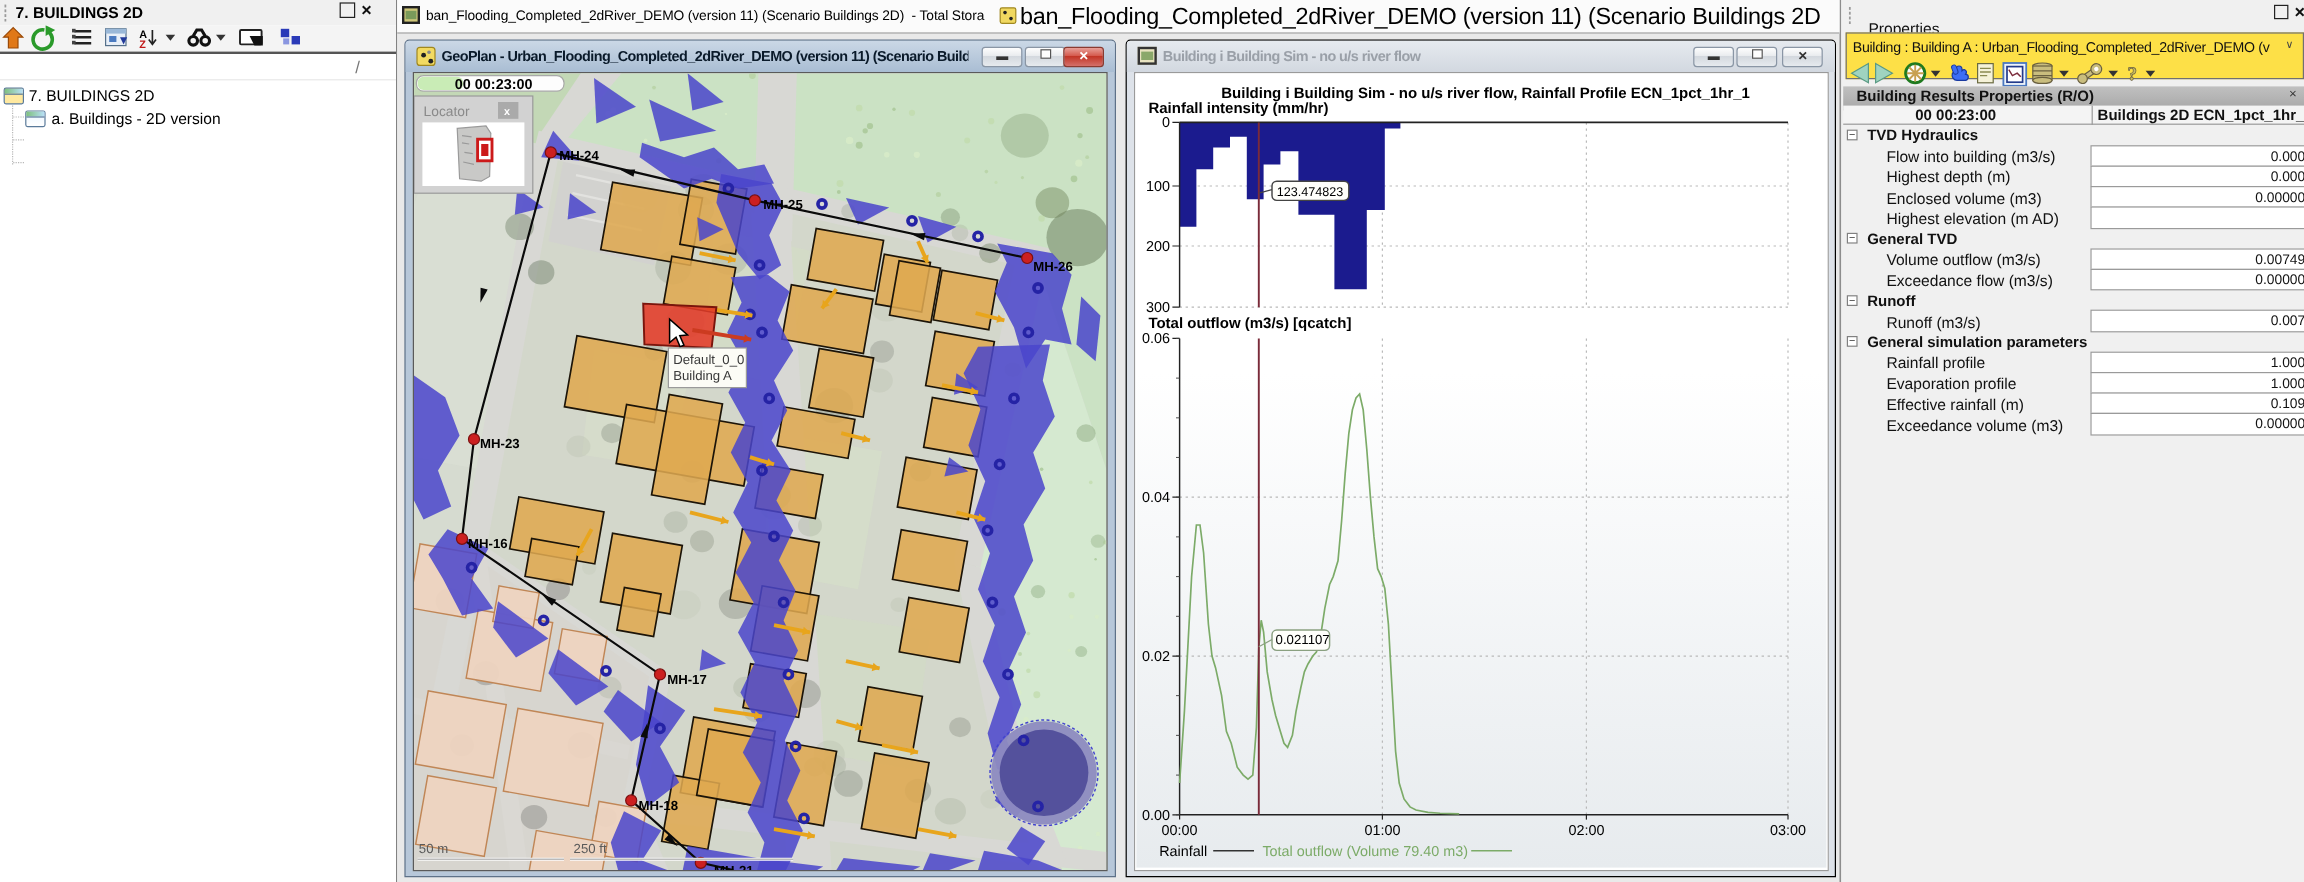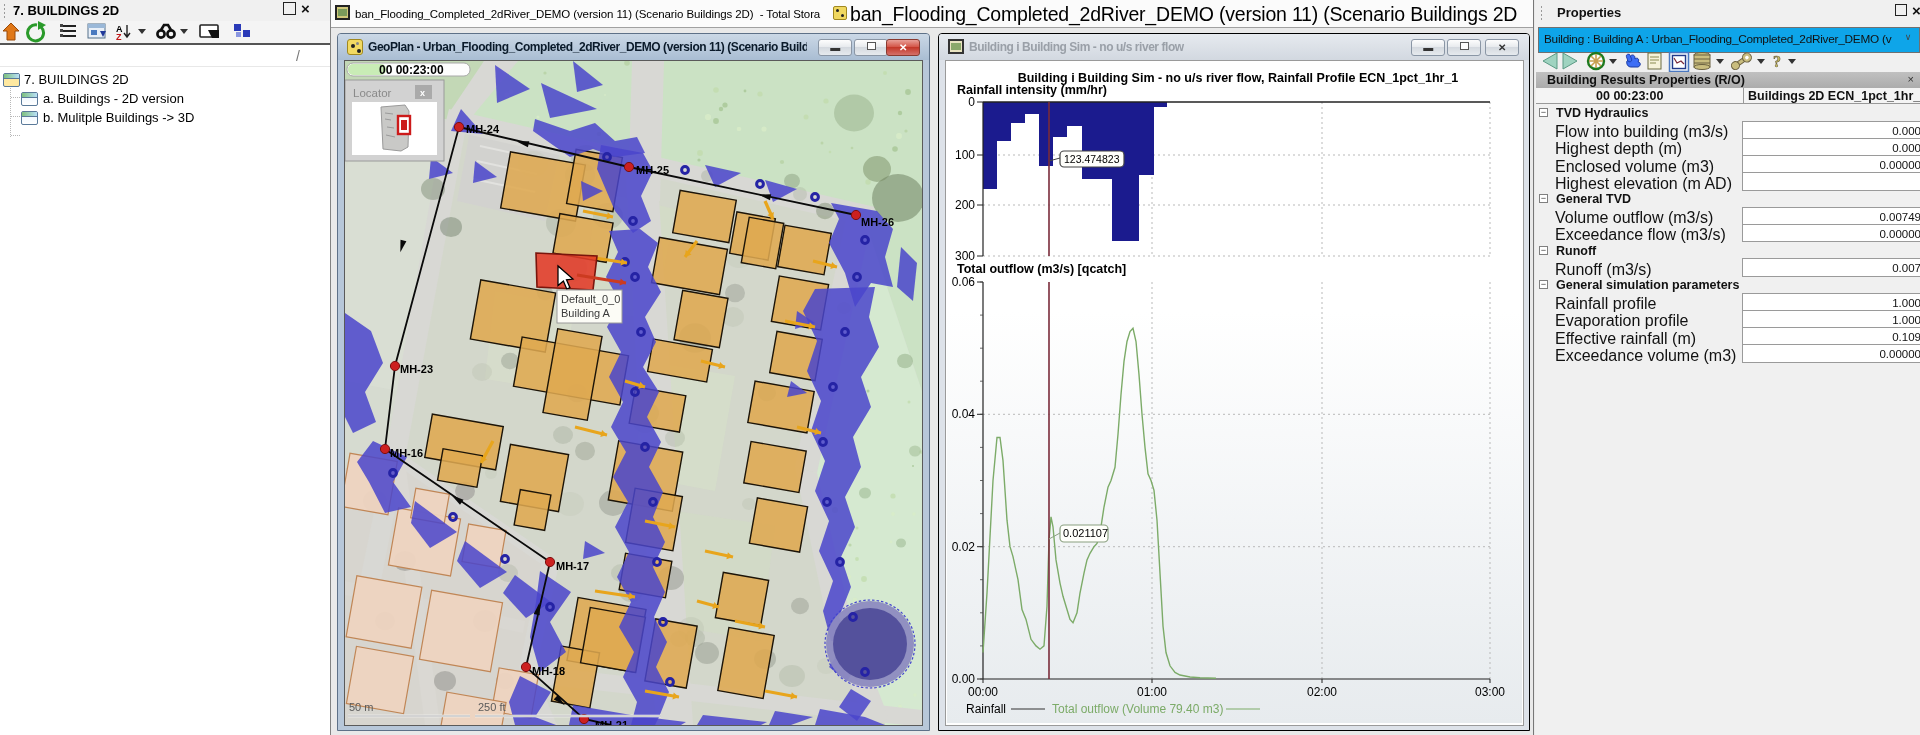--- a/index.html
+++ b/index.html
@@ -25,21 +25,21 @@
 .win{position:absolute;border-radius:4px 4px 0 0}
 .tbar{position:absolute;left:0;top:0;right:0;height:26px;border-radius:3px 3px 0 0;font-size:12px;letter-spacing:-0.45px;font-weight:bold;white-space:nowrap}
 .tbar .tt{position:absolute;top:6px;left:30px;right:122px;overflow:hidden}
 .wbtn{position:absolute;top:5px;width:34px;height:17px;border:1px solid #8a96a5;border-radius:3px;background:linear-gradient(#fdfdfd,#e8ebee 45%,#d3d8de 46%,#e6eaee);text-align:center;font-size:10px;line-height:15px;color:#333}
 .wbtn.red{background:linear-gradient(#e89f97,#d4574a 45%,#c23425 46%,#d4706a);border-color:#8a3a30;color:#fff}
 
 #pp{left:1535px;top:0;width:385px;height:735px;background:#f0f0f0}
 #pp .row{position:absolute;left:0;width:385px;height:17px}
 #pp .vbox{position:absolute;left:207px;top:-0.6px;width:182px;height:18.4px;background:#fff;border:1px solid #9a9a9a;font-size:11.5px;text-align:right;padding:3px 2px 0 0}
 #pp .glbl{position:absolute;left:21px;top:2px;font-weight:bold;font-size:12.5px}
-#pp .ilbl{position:absolute;left:20px;top:2px;font-size:16px}
+#pp .ilbl{position:absolute;left:37px;top:2px;font-size:13px}
 .expbox{position:absolute;left:4px;top:4px;width:9px;height:9px;border:1px solid #808080;background:#fff;font-size:9px;line-height:7px;text-align:center;color:#333}
 </style></head><body>
 
 <div class="abs" id="lp">
  <div class="abs" id="lp-title">
    <div class="abs grip"></div>
    <div class="abs t">7. BUILDINGS 2D</div>
    <div class="abs" style="left:283px;top:2px;width:13px;height:13px;border:1.5px solid #222"></div>
    <div class="abs" style="left:301px;top:0px;font-size:15px;font-weight:bold">×</div>
  </div>
@@ -80,24 +80,20 @@
  <div class="abs" style="left:11px;top:97px;width:9px;height:1px;border-top:1px dotted #b8b8b8"></div>
  <div class="abs" style="left:11px;top:116px;width:9px;height:1px;border-top:1px dotted #b8b8b8"></div>
  <div class="abs" style="left:11px;top:135px;width:9px;height:1px;border-top:1px dotted #b8b8b8"></div>
  <div class="trow" style="top:70px">
       <div class="wicon" style="left:3px;top:3px;background:#ffe9a0"></div>
       <div class="lbl" style="left:24px">7. BUILDINGS 2D</div>
     </div>
  <div class="trow" style="top:89px">
       <div class="wicon" style="left:21px;top:3px"></div>
       <div class="lbl" style="left:43px">a. Buildings - 2D version</div>
-    </div>
- <div class="trow" style="top:108px">
-      <div class="wicon" style="left:21px;top:3px"></div>
-      <div class="lbl" style="left:43px">b. Mulitple Buildings -&gt; 3D</div>
     </div>
 </div>
 
 <div class="abs" id="mdi">
  <div class="abs" id="tabs">
    <div class="tab" style="left:0;width:501px;font-size:11.5px">
         <i class="abs" style="left:4px;top:5px;width:15px;height:15px;background:#cfc77a;border:2px solid #222"></i>
         <i class="abs" style="left:7px;top:9px;width:9px;height:7px;background:#7a9a5a"></i>
         <span style="left:24px;top:8px">ban_Flooding_Completed_2dRiver_DEMO (version 11) (Scenario Buildings 2D)&nbsp; - Total Stora</span>
       </div>
@@ -628,25 +624,25 @@
 <line x1="65" y1="648" x2="99" y2="648" stroke="#333" stroke-width="1.2"></line>
 <text x="106" y="652" font-size="12" fill="#7cab68">Total outflow (Volume 79.40 m3)</text>
 <line x1="280" y1="648" x2="314" y2="648" stroke="#7cab68" stroke-width="1.2"></line>
 </svg></div>
  </div>
 </div>
 
 <div class="abs" id="pp">
  <div class="abs" style="left:0;top:0;width:385px;height:25px;background:#f0f0f0">
    <div class="abs grip" style="left:5px;top:5px"></div>
-   <div class="abs" style="left:22px;top:5px;font-weight:bold;font-size:13px">Properties</div>
+   <div class="abs" style="left:22px;top:16px;font-weight:normal;font-size:13px">Properties</div>
    <div class="abs" style="left:360px;top:4px;width:12px;height:12px;border:1.5px solid #222"></div>
    <div class="abs" style="left:377px;top:2px;font-size:15px;font-weight:bold">×</div>
  </div>
- <div class="abs" style="left:3px;top:27px;width:382px;height:26px;background:#0ea5e9;border:1px solid #707070;font-size:11.8px;letter-spacing:-0.25px;padding:4px 0 0 5px;white-space:nowrap;overflow:hidden">Building : Building A : Urban_Flooding_Completed_2dRiver_DEMO (v<span style="position:absolute;right:8px;top:4px;font-size:9px;color:#444">∨</span></div>
+ <div class="abs" style="left:3px;top:27px;width:382px;height:39px;background:#fde047;border:1px solid #707070;font-size:11.8px;letter-spacing:-0.25px;padding:4px 0 0 5px;white-space:nowrap;overflow:hidden">Building : Building A : Urban_Flooding_Completed_2dRiver_DEMO (v<span style="position:absolute;right:8px;top:4px;font-size:9px;color:#444">∨</span></div>
  <div class="abs" id="pptb" style="left:0;top:50px;width:385px;height:22px"><svg width="385" height="22">
   <polygon points="22,3 22,19 8,11" fill="#9fd3c0" stroke="#5a9a84"></polygon>
   <polygon points="28,3 28,19 42,11" fill="#9fd3c0" stroke="#5a9a84"></polygon>
   <circle cx="61" cy="11" r="8" fill="#fff" stroke="#1f7a1f" stroke-width="2.4"></circle>
   <path d="M56,6 l10,10 M66,6 l-10,10 M61,4 v14 M54,11 h14" stroke="#c8a050" stroke-width="1.6"></path>
   <polygon points="74,9 82,9 78,14" fill="#333"></polygon>
   <path d="M95,8 c0,-4 5,-4 5,0 l0,1 c2,-2 5,0 3,3 c3,0 3,4 0,5 l-7,0 c-3,0 -5,-3 -4,-6 z" fill="#3d6ef5" stroke="#1a3aa0"></path>
   <rect x="92" y="4" width="4" height="8" rx="2" fill="#3d6ef5" stroke="#1a3aa0" stroke-width="0.8" transform="rotate(-20 94 8)"></rect>
   <rect x="113" y="3" width="13" height="16" fill="#f5f2d8" stroke="#6a6a40"></rect>
   <path d="M115,7 h9 M115,10 h9 M115,13 h6" stroke="#8a8a50" stroke-width="1.2"></path>

